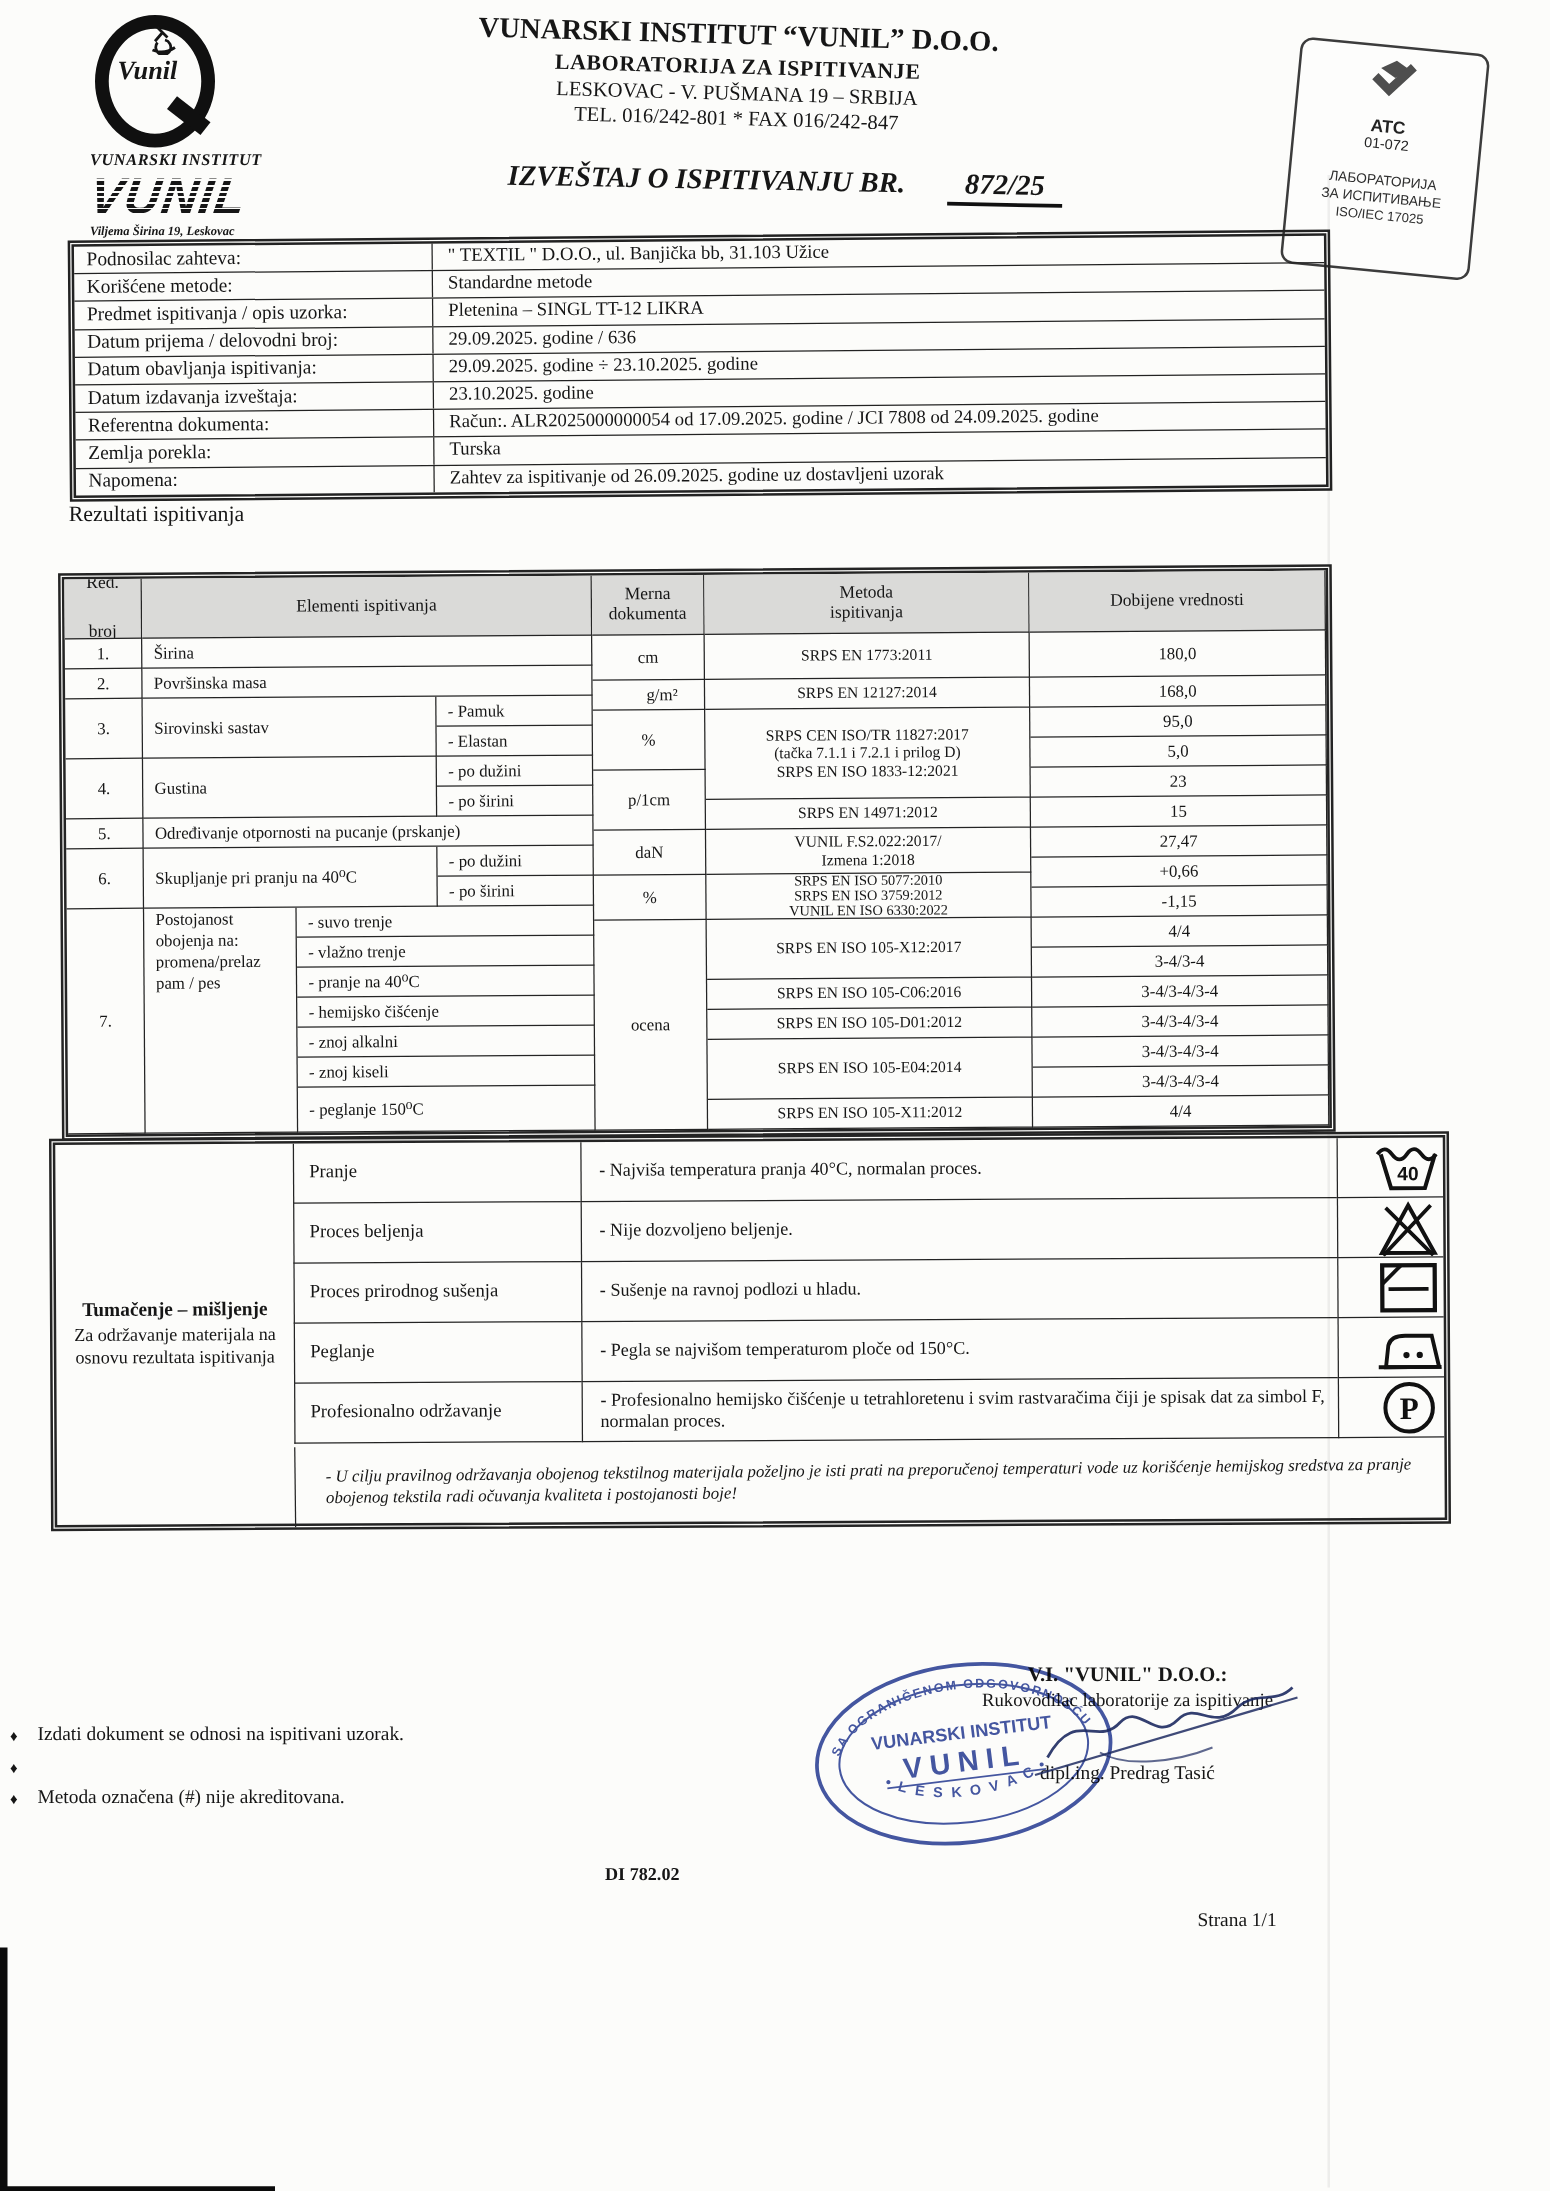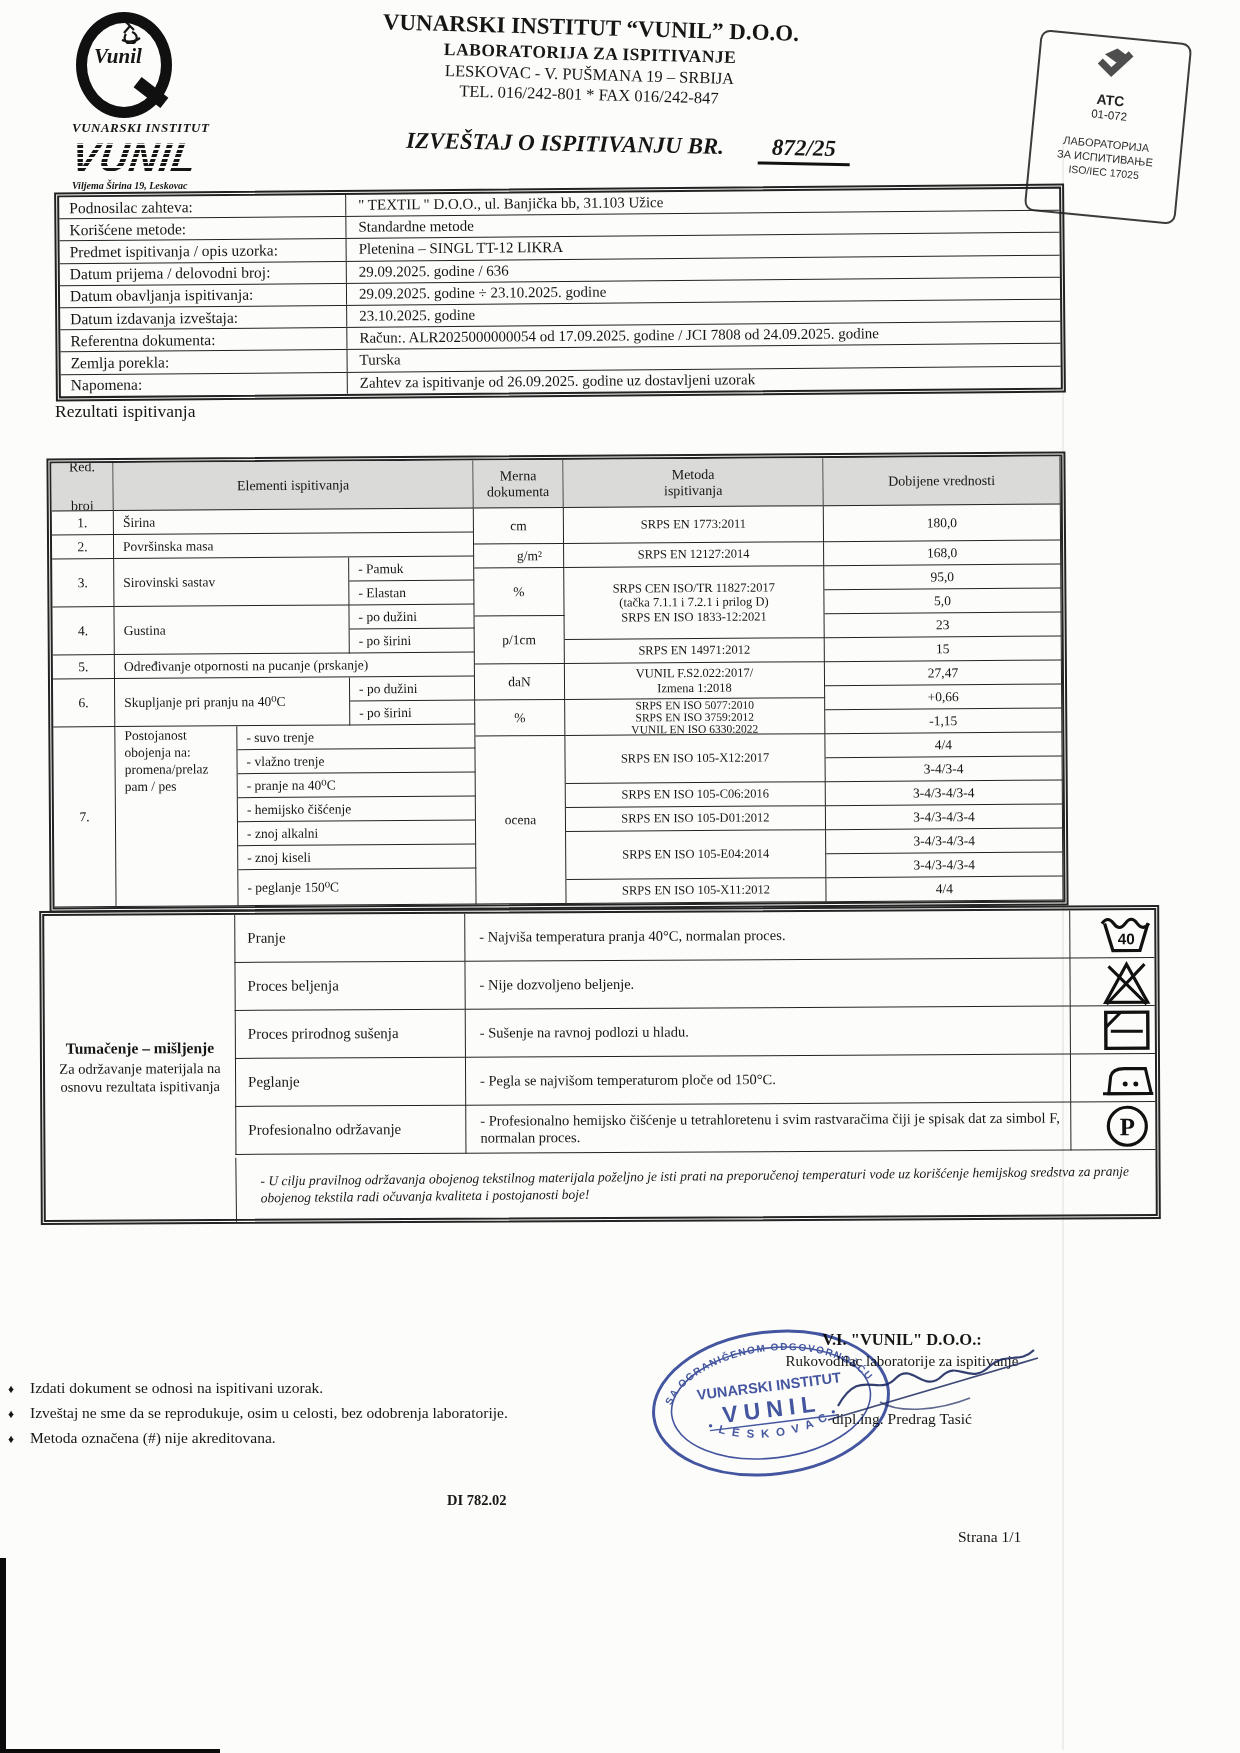--- a/index.html
+++ b/index.html
@@ -319,29 +319,28 @@
     </div>
   </div>
 
   <div class="abs fnotes" style="left:8px;top:1376px;width:640px;">
     <div class="row">
         <span class="dia">♦</span>
         <span>Izdati dokument se odnosi na ispitivani uzorak.</span>
       </div>
     <div class="row">
         <span class="dia">♦</span>
-        <span>Izveštaj ne sme da se reprodukuje, osim u celosti, bez odobrenja laboratorije.</span>
       </div>
     <div class="row">
         <span class="dia">♦</span>
         <span>Metoda označena (#) nije akreditovana.</span>
       </div>
   </div>
 
-  <div class="abs dcode" style="left:447px;top:1492px;">DI 782.02</div>
+  <div class="abs dcode" style="left:484px;top:1492px;">DI 782.02</div>
   <div class="abs page-num" style="left:958px;top:1528px;">Strana 1/1</div>
 
   <div class="abs signb" style="left:752px;top:1330px;">
     <div class="comp">V.I. "VUNIL" D.O.O.:</div>
     <div class="role">Rukovodilac laboratorije za ispitivanje</div>
     <div class="name">dipl.ing. Predrag Tasić</div>
   </div>
 
   <svg class="abs" style="left:820px;top:1336px;z-index:6;" width="230" height="95" viewBox="0 0 230 95">
     <path d="M18 70 C40 30 58 62 76 42 C92 26 104 58 122 40 C138 24 150 50 170 30 C185 16 200 28 214 14" stroke="#1d2a60" stroke-width="2.2" fill="none" opacity="0.9"></path>

